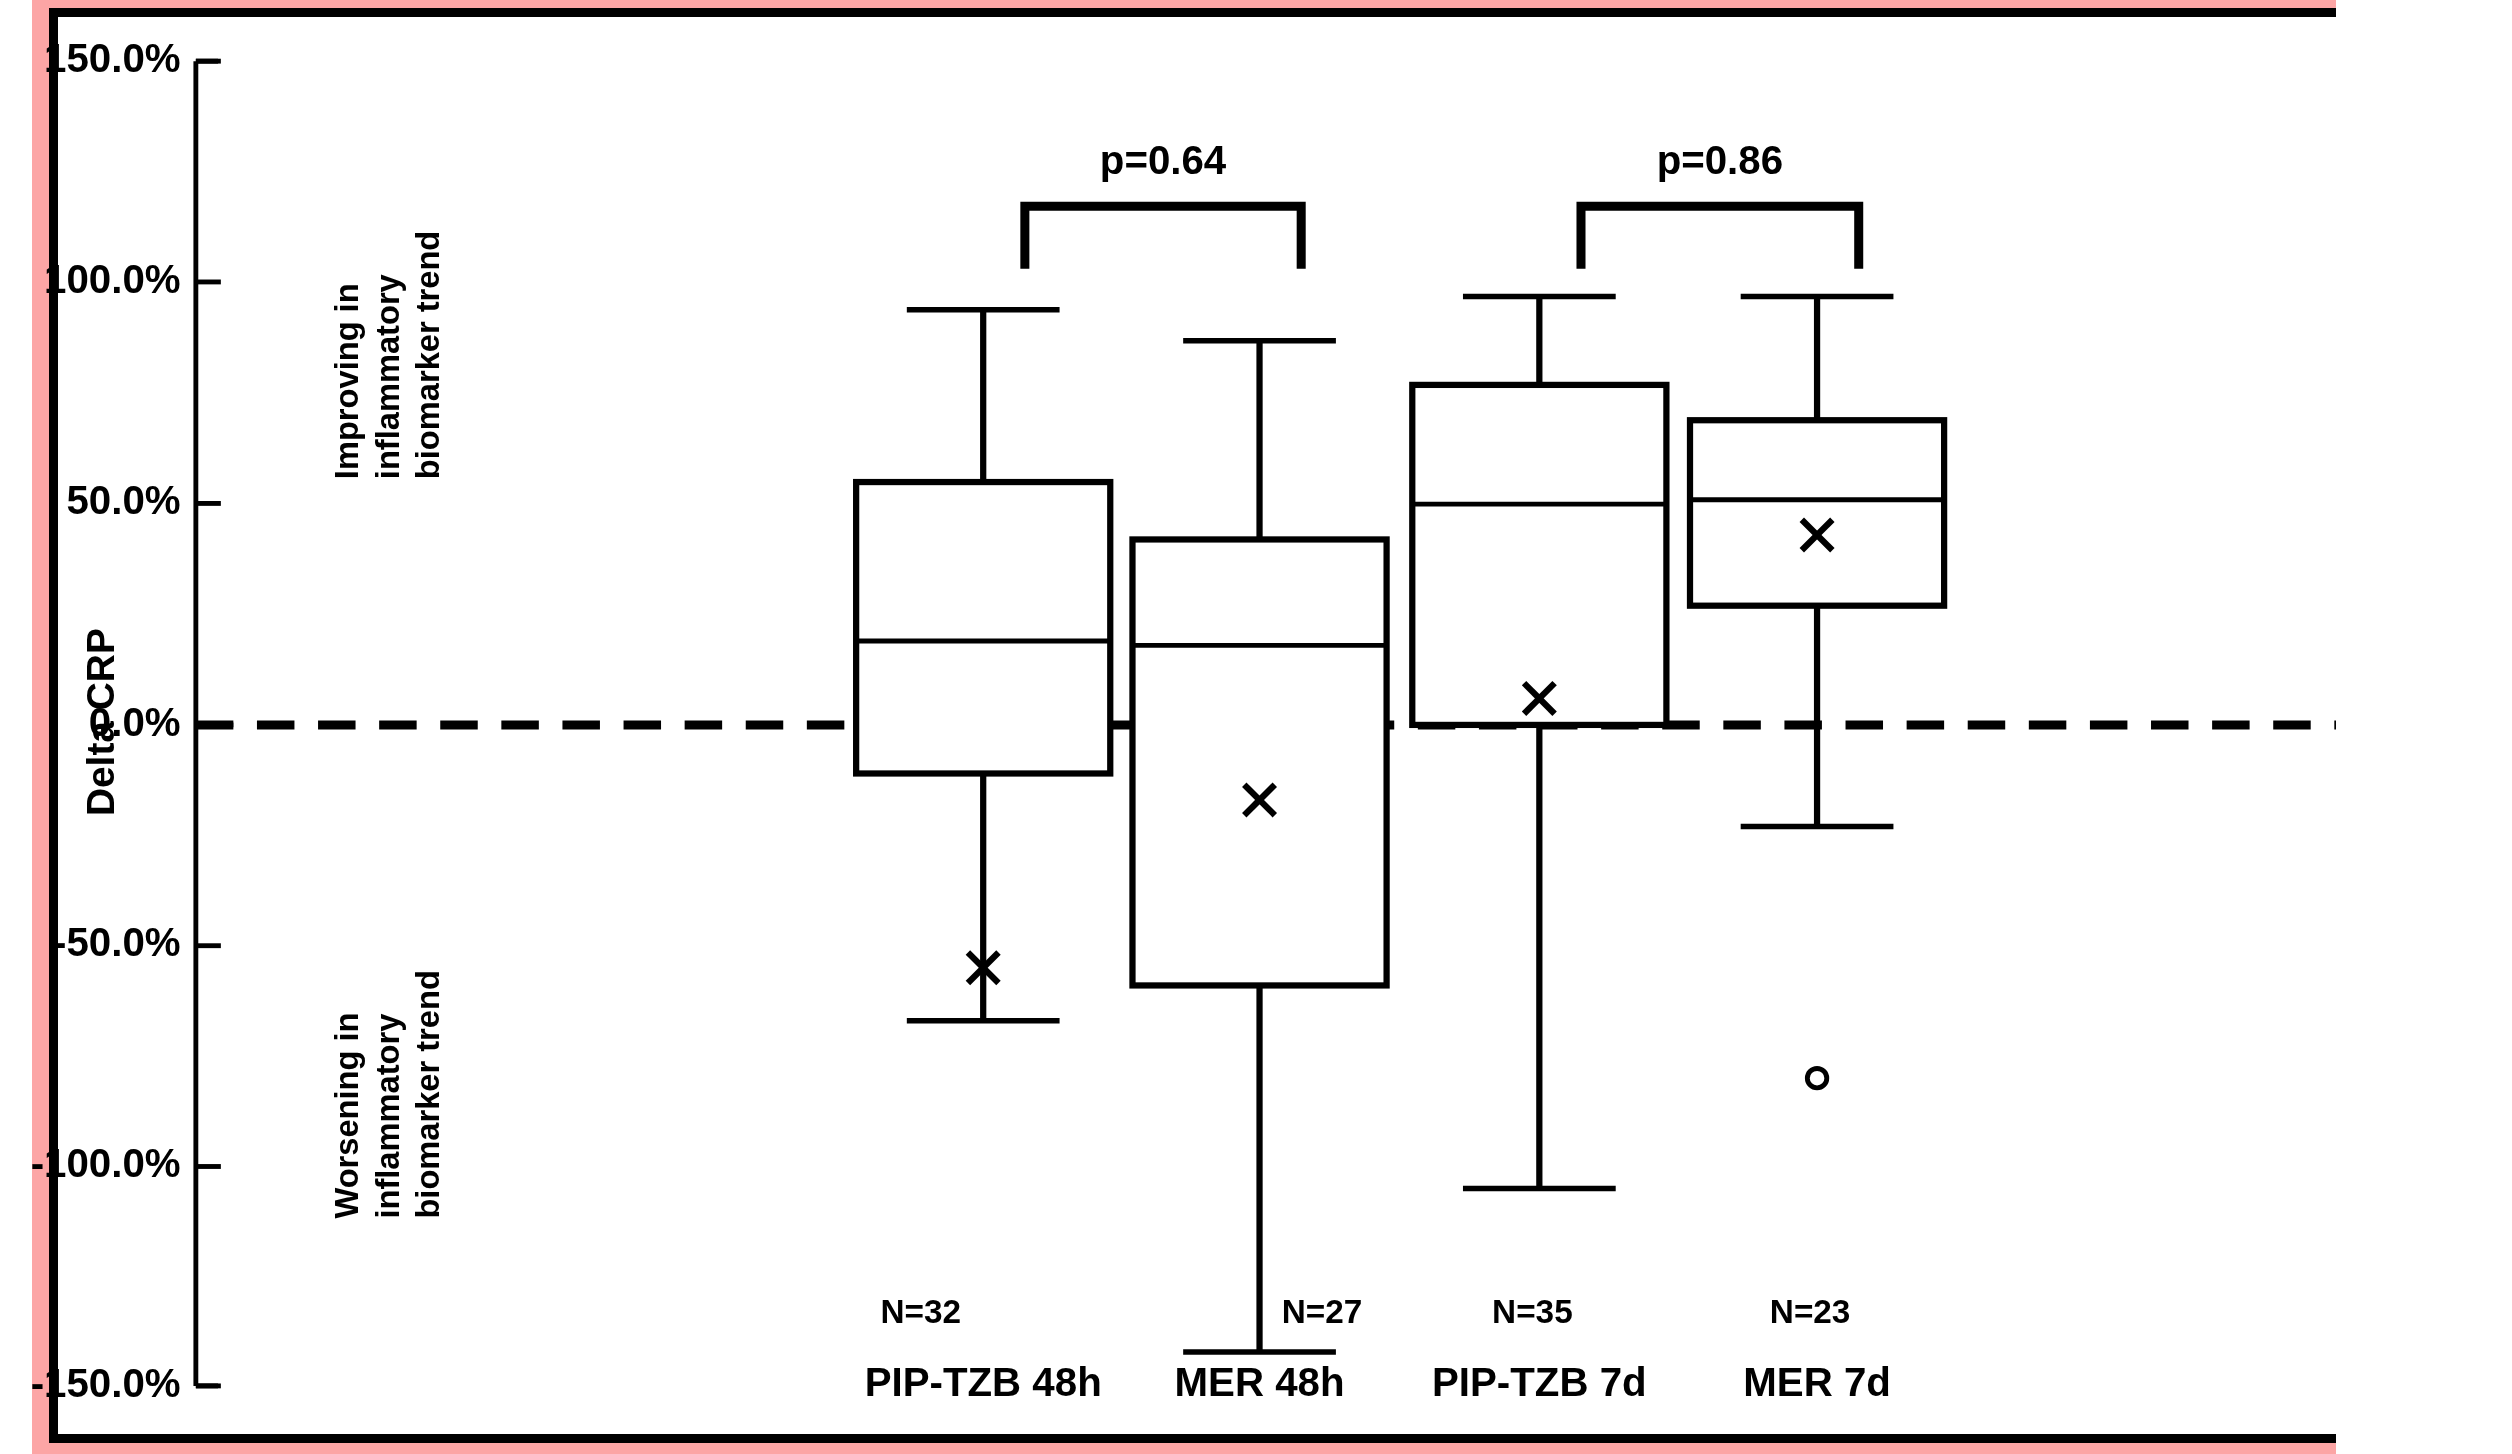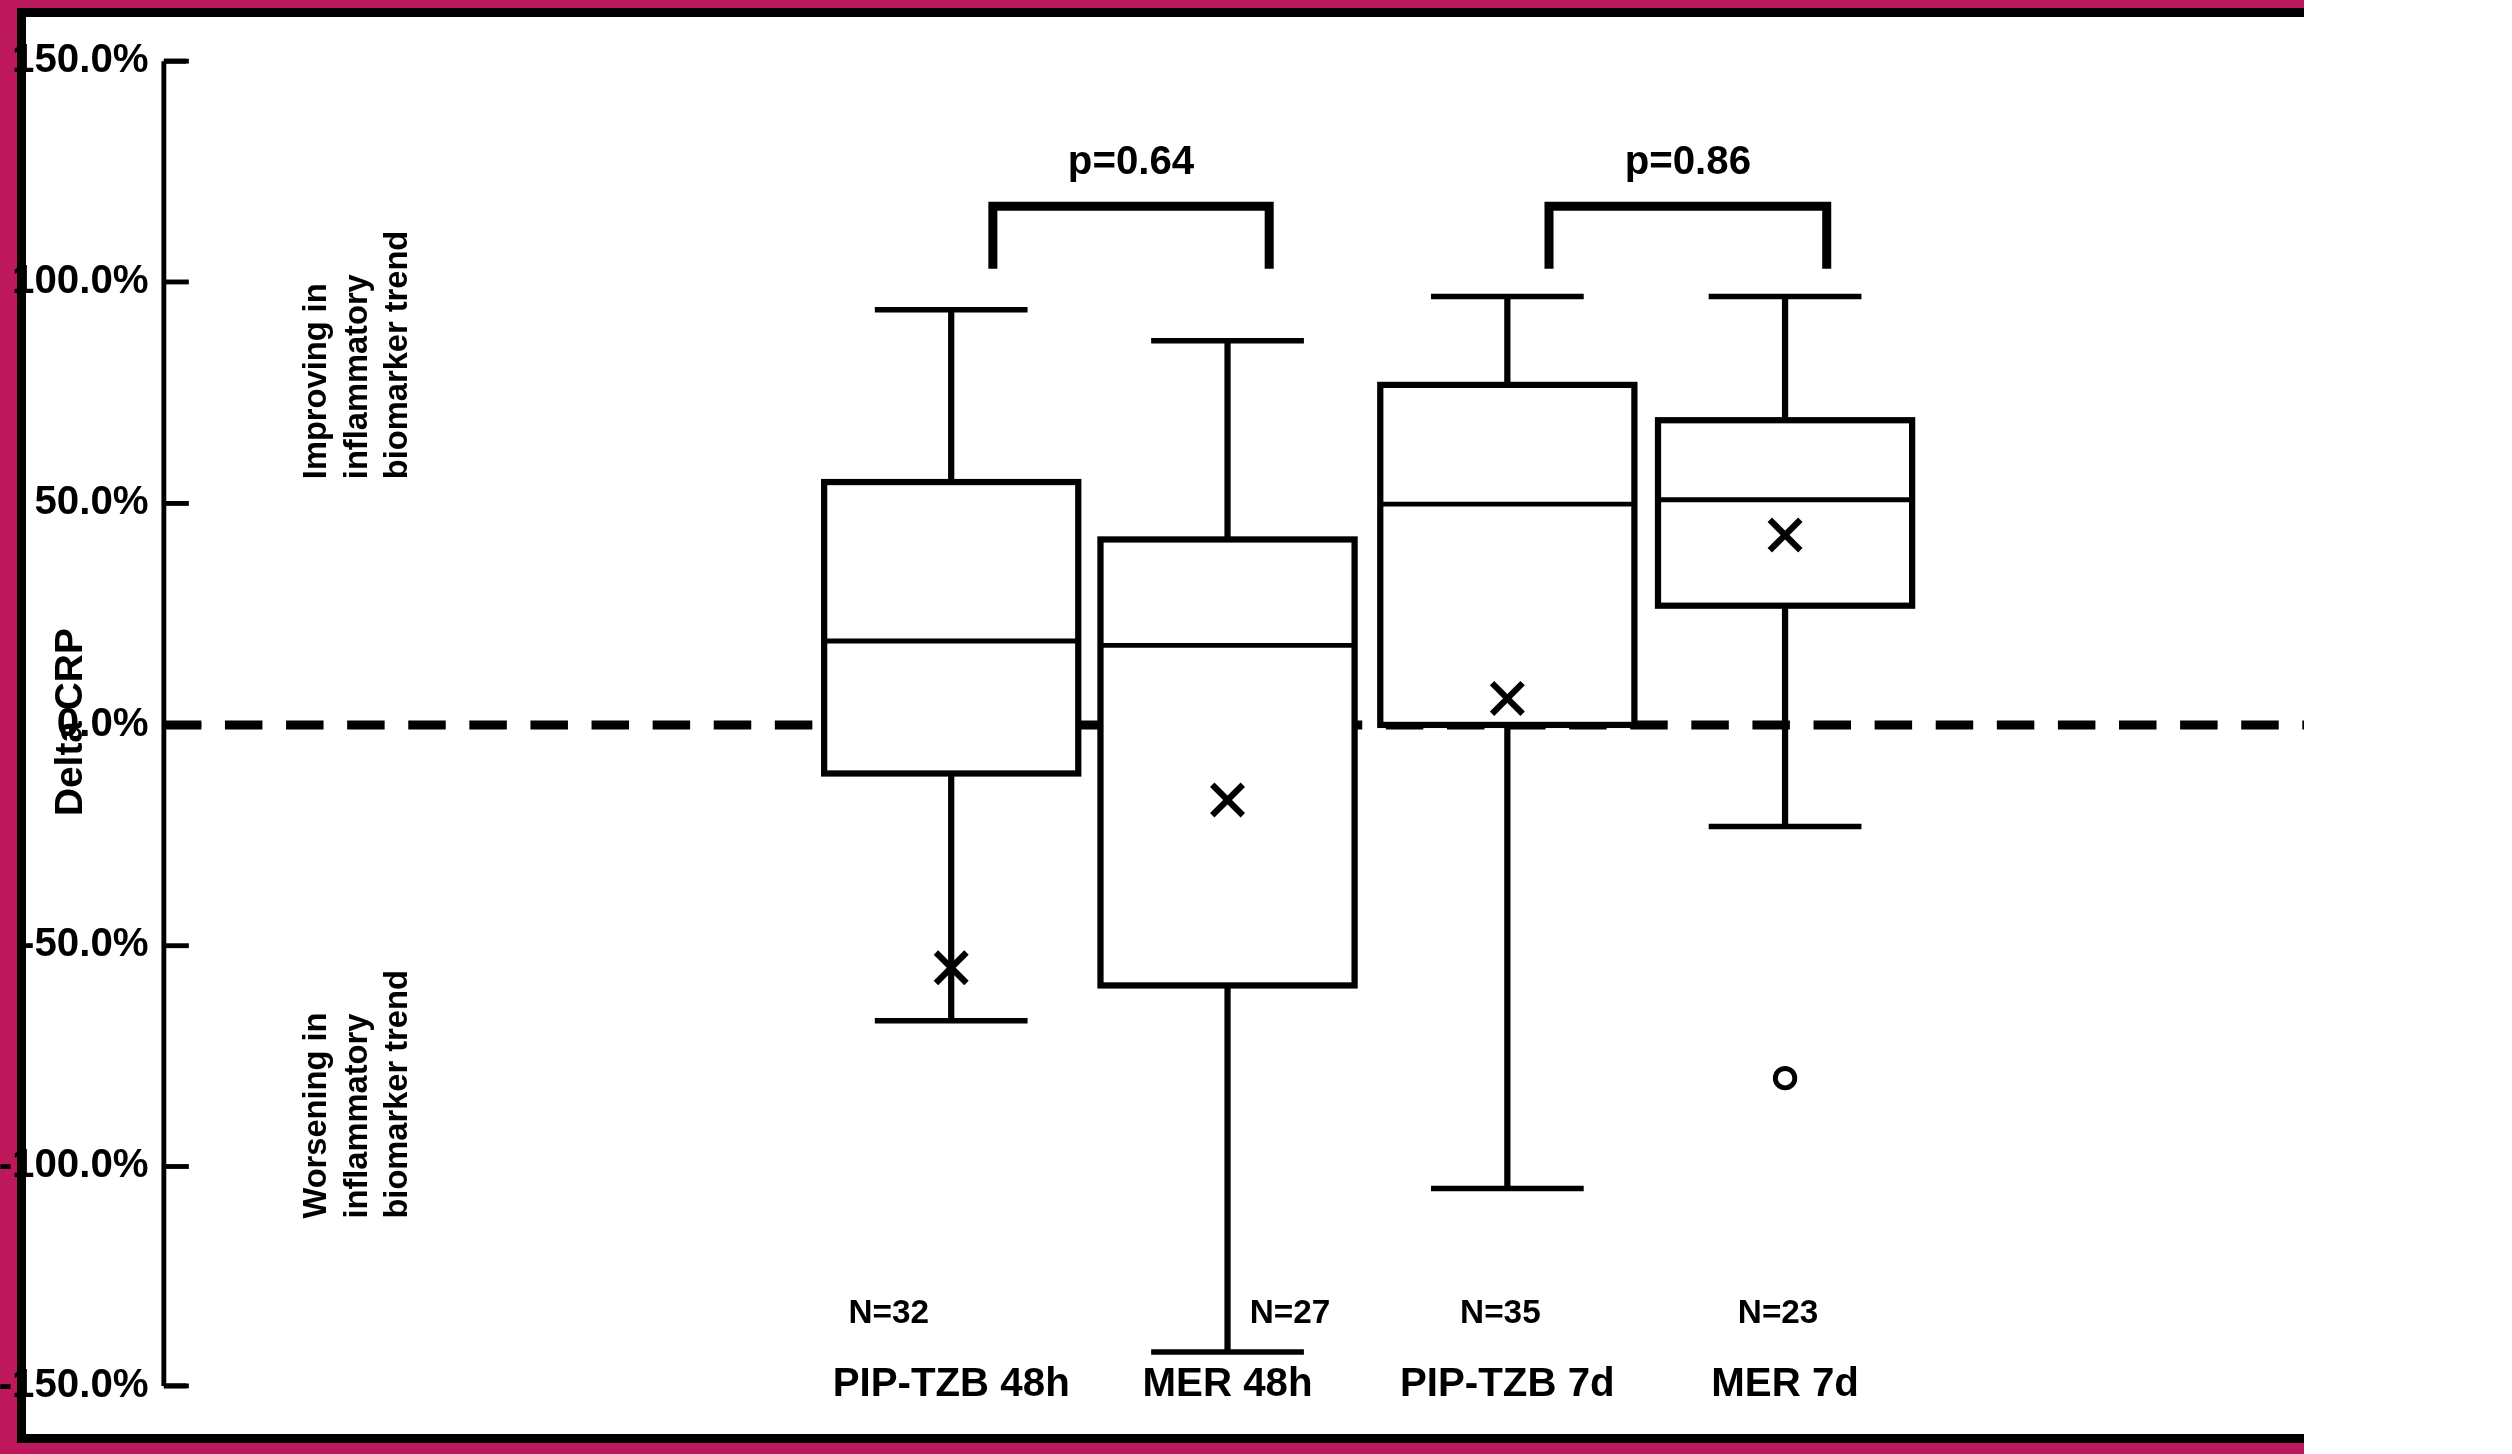--- a/index.html
+++ b/index.html
@@ -1,22 +1,23 @@
 <!DOCTYPE html>
 <html style="font-size:11px"><head>
 <meta charset="utf-8">
 <style>
   html,body{margin:0;padding:0;background:#ffffff;}
   body{font-family:"Liberation Sans",sans-serif;}
   #page{
     position:relative;
     width:2304px;height:1454px;
-    background:#be185d;
+    background:#fca5a5;
     box-sizing:border-box;
     overflow:hidden;
+    margin-left:32px;
   }
   #frame{
     position:absolute;
     left:16.7px;top:8.3px;
     width:2479px;height:1435px;
     border:9.7px solid #000000;
     box-sizing:border-box;
     background:#ffffff;
   }
   #plot{

